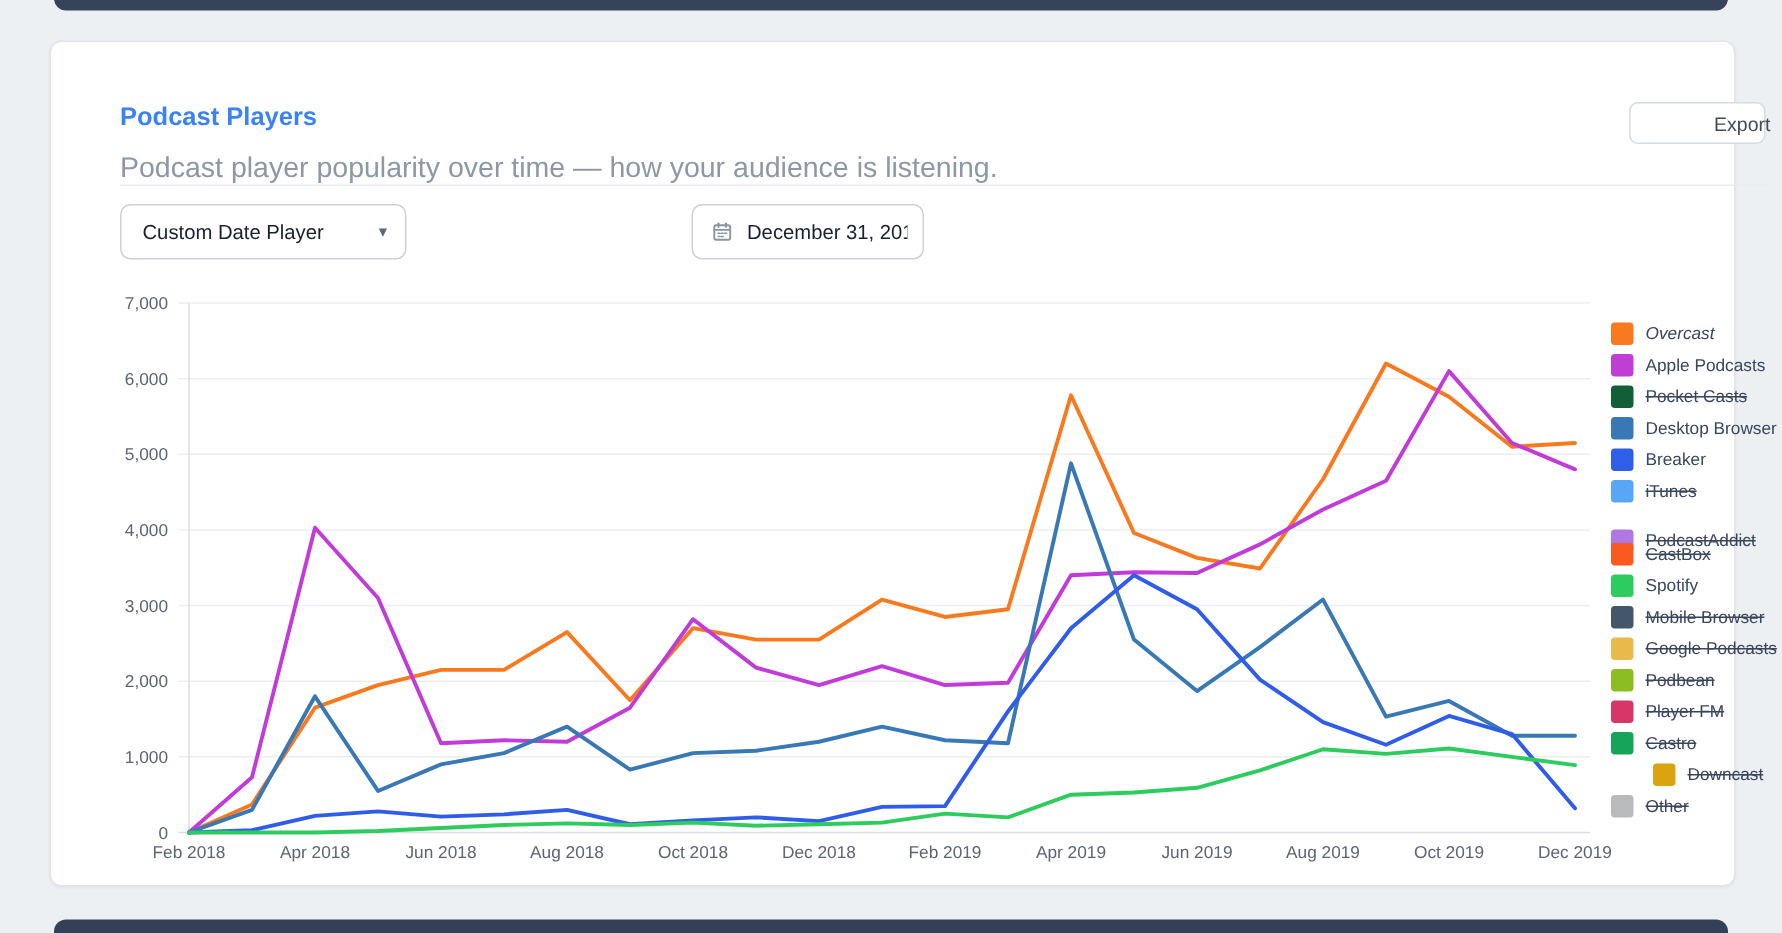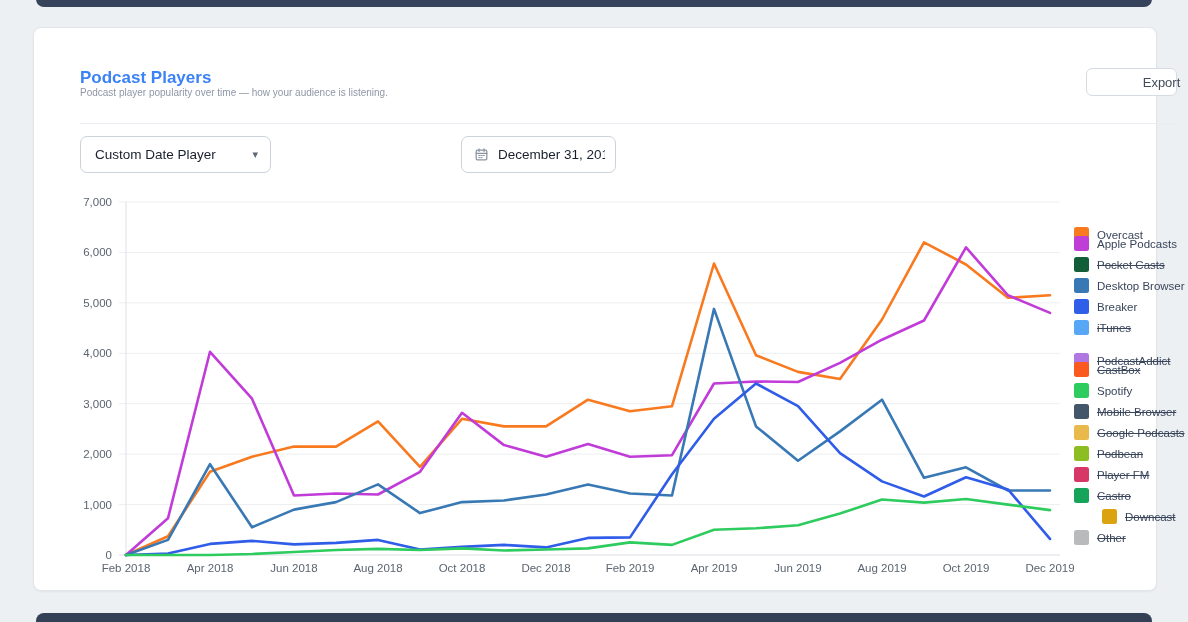--- a/index.html
+++ b/index.html
@@ -5,21 +5,21 @@
   html,body{margin:0;padding:0;}
   body{width:1188px;height:622px;overflow:hidden;background:#edf0f3;
        font-family:"Liberation Sans","DejaVu Sans",sans-serif;}
   .stage{position:relative;width:1188px;height:622px;}
   .strip{position:absolute;left:36px;width:1116px;background:#36435a;}
   .strip-top{top:-10px;height:17px;border-radius:8px;}
   .strip-bottom{top:613px;height:20px;border-radius:8px;background:#334056;}
   .card{position:absolute;left:33px;top:27px;width:1122px;height:562px;background:#ffffff;
         border:1px solid #e2e6eb;border-radius:8px;box-shadow:0 1px 2px rgba(20,30,50,.05);}
   .page-title{position:absolute;left:46px;top:40px;margin:0;font-size:17px;font-weight:700;color:#3b82f6;}
-  .page-subtitle{position:absolute;left:46px;top:59px;margin:0;font-size:10px;color:#8e97a6;}
+  .page-subtitle{position:absolute;left:46px;top:74px;margin:0;font-size:19px;color:#8e97a6;}
   .export-btn{position:absolute;left:1052px;top:40px;width:91px;height:28px;background:#fff;
         border:1px solid #d6dbe2;border-radius:6px;display:flex;align-items:center;justify-content:center;
         gap:24px;font-size:13px;color:#414b5a;cursor:pointer;font-family:inherit;padding-left:42px;}
   .export-btn svg{display:block;}
   .divider{position:absolute;left:46px;top:95px;width:1097px;height:1px;background:#e9ecf0;}
   .select-btn{position:absolute;left:46px;top:108px;width:191px;height:37px;background:#fff;
         border:1px solid #ccd2da;border-radius:7px;display:flex;align-items:center;
         padding:0 12px 0 14px;font-size:13.5px;color:#18202e;cursor:pointer;box-sizing:border-box;
         font-family:inherit;}
   .select-btn .lbl{flex:1;text-align:left;}
@@ -107,21 +107,21 @@
         <text x="808" y="379" text-anchor="middle" class="xlab">Aug 2019</text>
         <text x="892" y="379" text-anchor="middle" class="xlab">Oct 2019</text>
         <text x="976" y="379" text-anchor="middle" class="xlab">Dec 2019</text>
         <polyline points="52,362.0 94,343.3 136,278.8 178,263.7 220,253.6 262,253.6 304,228.4 346,273.8 388,225.8 430,233.4 472,233.4 514,206.7 556,218.3 598,213.2 640,70.5 682,162.3 724,178.9 766,186.0 808,126.5 850,49.3 892,71.5 934,104.8 976,102.3" fill="none" stroke="#f9791e" stroke-width="2.6" stroke-linejoin="round" stroke-linecap="round"></polyline>
         <polyline points="52,362.0 94,325.2 136,158.8 178,205.7 220,302.5 262,300.5 304,301.5 346,278.8 388,219.8 430,252.1 472,263.7 514,251.1 556,263.7 598,262.2 640,190.5 682,188.5 724,189.0 766,169.9 808,146.7 850,127.5 892,54.4 934,102.3 976,119.9" fill="none" stroke="#c13bd9" stroke-width="2.6" stroke-linejoin="round" stroke-linecap="round"></polyline>
         <polyline points="52,362.0 94,346.9 136,271.2 178,334.3 220,316.6 262,309.1 304,291.4 346,320.1 388,309.1 430,307.5 472,301.5 514,291.4 556,300.5 598,302.5 640,115.9 682,233.4 724,267.7 766,238.4 808,206.7 850,284.8 892,274.3 934,297.5 976,297.5" fill="none" stroke="#3878b4" stroke-width="2.6" stroke-linejoin="round" stroke-linecap="round"></polyline>
         <polyline points="52,362.0 94,360.5 136,350.9 178,347.9 220,351.4 262,349.9 304,346.9 346,356.5 388,353.9 430,351.9 472,354.4 514,344.9 556,344.4 598,281.3 640,225.8 682,190.5 724,213.2 766,260.1 808,288.4 850,303.5 892,284.3 934,296.4 976,345.9" fill="none" stroke="#2f5ce8" stroke-width="2.6" stroke-linejoin="round" stroke-linecap="round"></polyline>
         <polyline points="52,362.0 94,362.0 136,362.0 178,361.0 220,359.0 262,357.0 304,355.9 346,357.0 388,355.4 430,357.5 472,356.5 514,355.4 556,349.4 598,351.9 640,336.8 682,335.3 724,332.2 766,320.6 808,306.5 850,309.6 892,306.0 934,311.6 976,317.1" fill="none" stroke="#2ecb5e" stroke-width="2.6" stroke-linejoin="round" stroke-linecap="round"></polyline>
       </svg>
     <div id="legend">
-        <div class="lg-row" style="top: 12px;">
+        <div class="lg-row" style="top: 0px; font-style: italic;">
           <span class="sw" style="background: rgb(249, 121, 30);"></span>
           <span class="lg-label">Overcast</span>
         </div>
         <div class="lg-row" style="top: 21px;">
           <span class="sw" style="background: rgb(191, 63, 214);"></span>
           <span class="lg-label">Apple Podcasts</span>
         </div>
         <div class="lg-row" style="top: 42px;">
           <span class="sw" style="background: rgb(17, 94, 56);"></span>
           <span class="lg-label struck">Pocket Casts</span>

